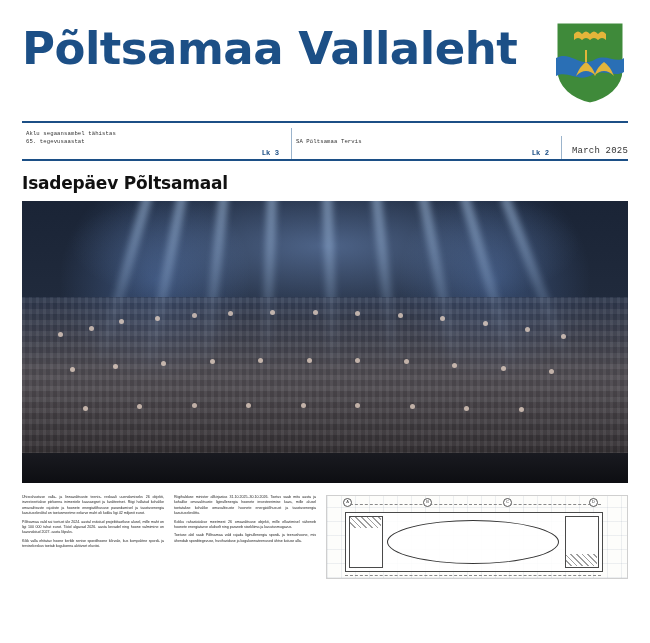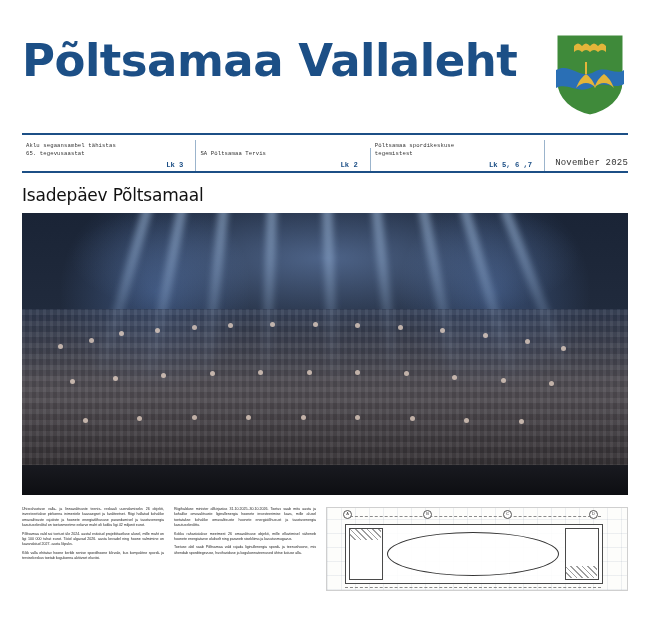--- a/index.html
+++ b/index.html
@@ -12,21 +12,21 @@
     background: #ffffff;
     font-family: "Liberation Sans", sans-serif;
     overflow: hidden;
   }
   .page {
     position: relative;
     width: 650px;
     height: 643px;
     background: #ffffff;
     box-sizing: border-box;
-    padding: 14px 22px;
+    padding: 2px 22px;
   }
 
   
   .masthead {
     display: flex;
     align-items: flex-start;
     justify-content: space-between;
     padding-top: 18px;
   }
   .masthead-title {
@@ -89,21 +89,21 @@
     justify-content: flex-end;
     padding: 0 0 3px 10px;
     font-size: 9px;
     color: #333;
     letter-spacing: 0.2px;
   }
 
   
   .kicker {
     font-family: "DejaVu Sans", sans-serif;
-    font-weight: normal;
+    font-weight: bold;
     font-size: 17px;
     color: #111;
     margin: 12px 0 8px 0;
     letter-spacing: -0.2px;
   }
 
   
   .photo-wrap {
     position: relative;
     width: 100%;
@@ -277,28 +277,21 @@
         <div>65. tegevusaastat</div>
       </div>
       <div class="teaser-page">Lk 3</div>
     </div>
     <div class="teaser">
       <div class="teaser-lines">
         <div>SA Põltsamaa Tervis</div>
       </div>
       <div class="teaser-page">Lk 2</div>
     </div>
-    <div class="teaser">
-      <div class="teaser-lines">
-        <div>Põltsamaa spordikeskuse</div>
-        <div>tegemistest</div>
-      </div>
-      <div class="teaser-page">Lk 5, 6 ,7</div>
-    </div>
-    <div class="issue-date">November  2025</div>
+    <div class="issue-date">March  2025</div>
   </div>
 
   <div class="kicker">Isadepäev Põltsamaal</div>
 
   <div class="photo-wrap">
     <div class="photo"></div>
     <div class="stage-beams">
       <div class="beam" style="left:16%; transform:rotate(16deg);"></div>
       <div class="beam" style="left:23%; transform:rotate(11deg);"></div>
       <div class="beam" style="left:31%; transform:rotate(6deg);"></div>

